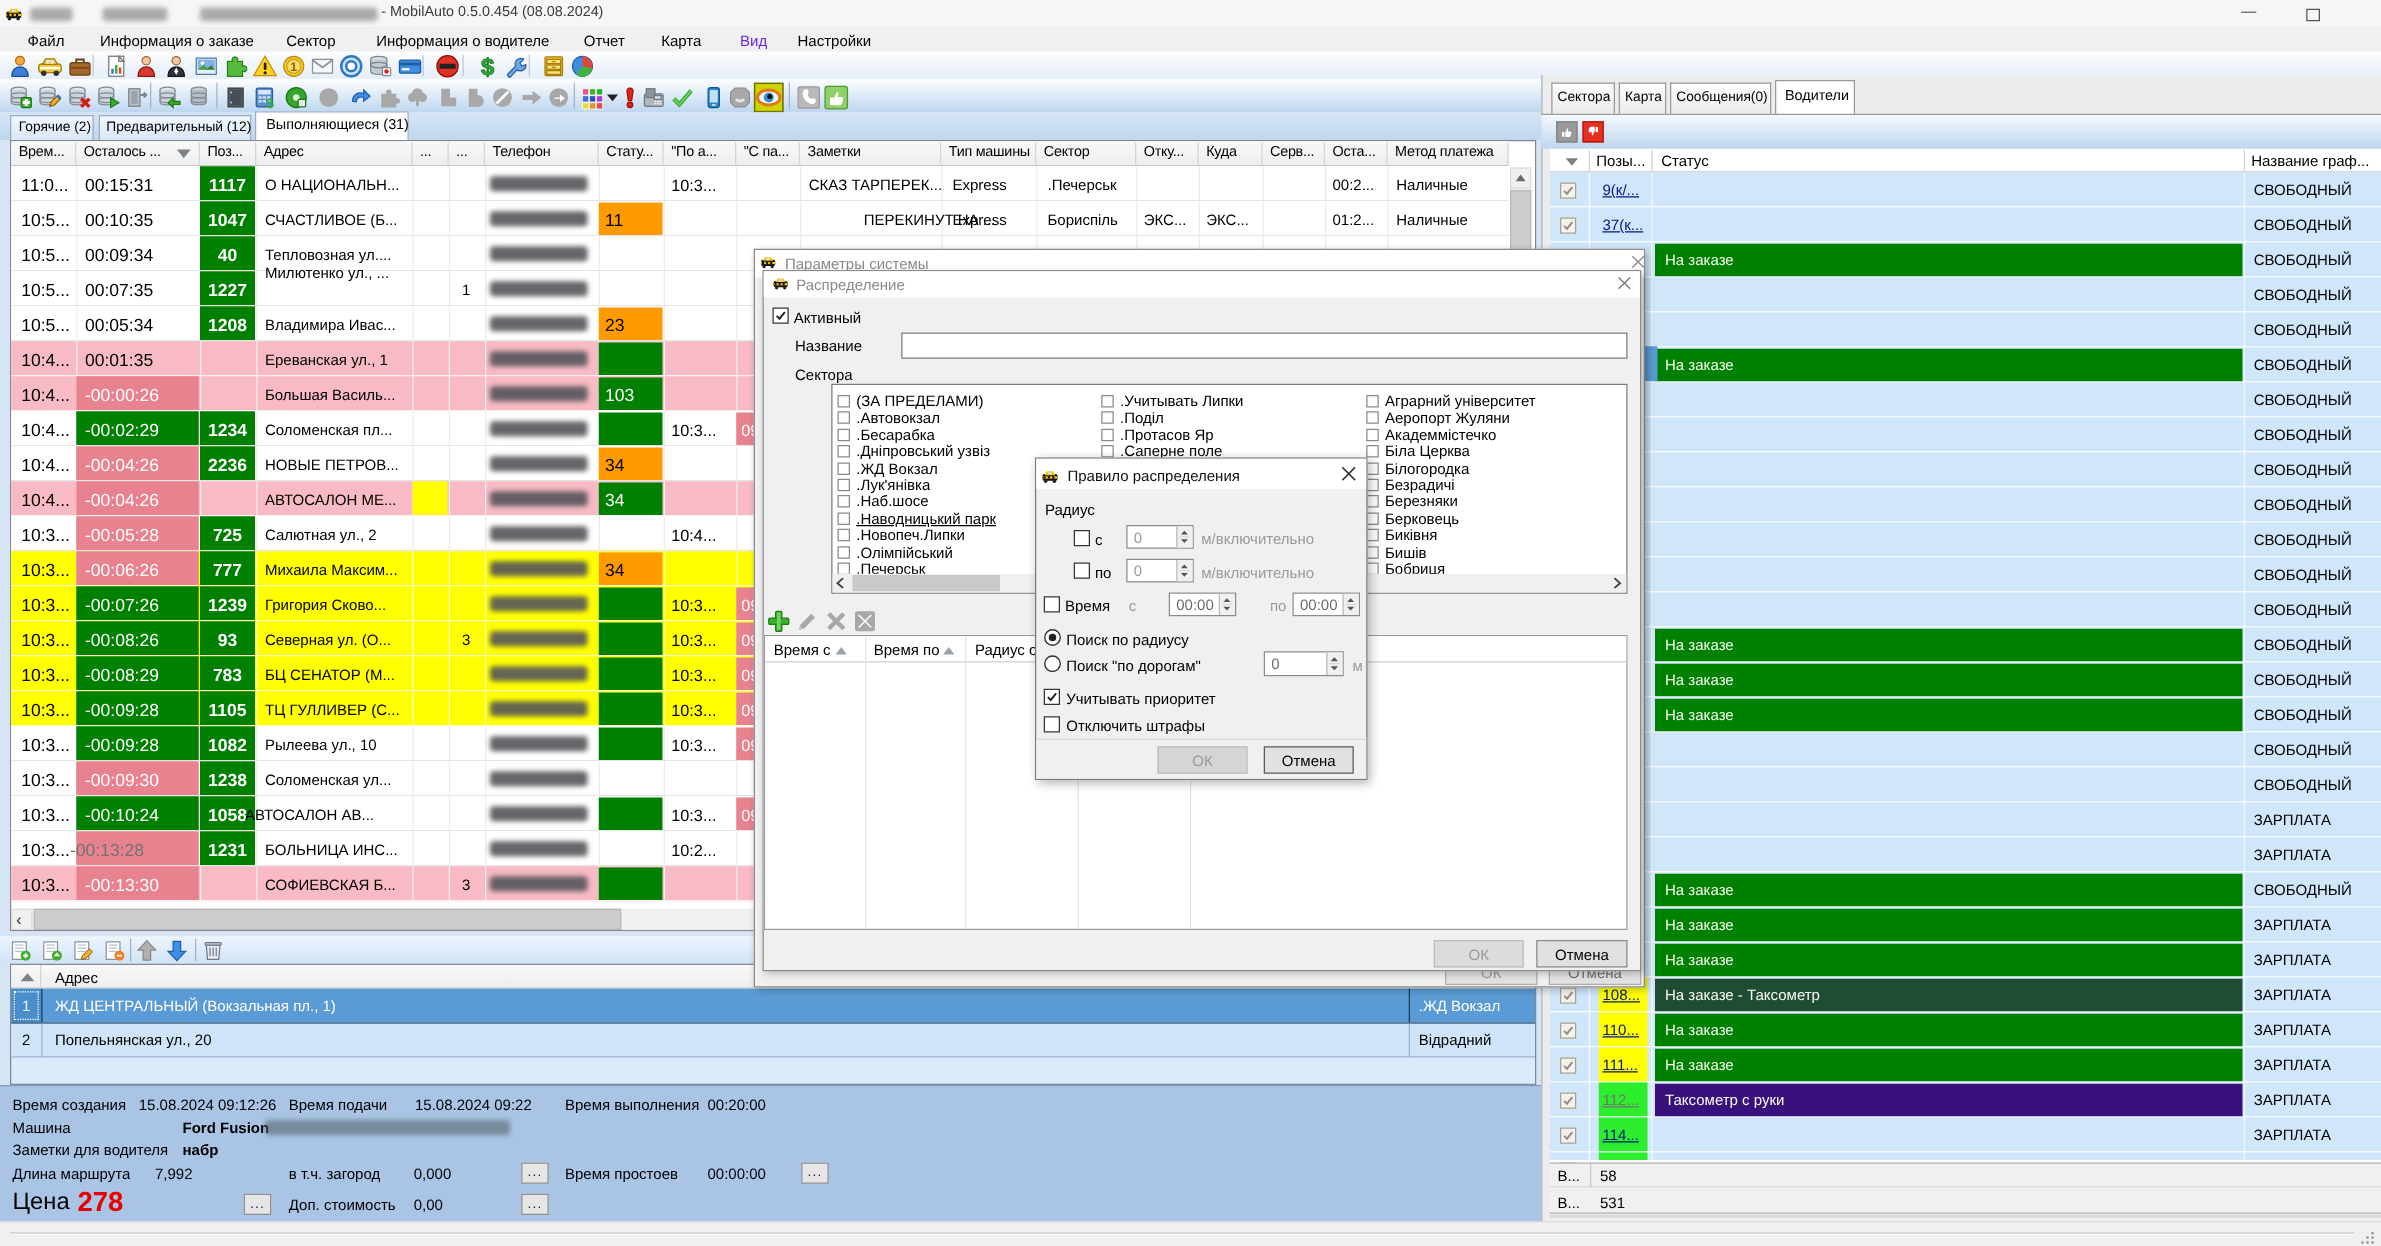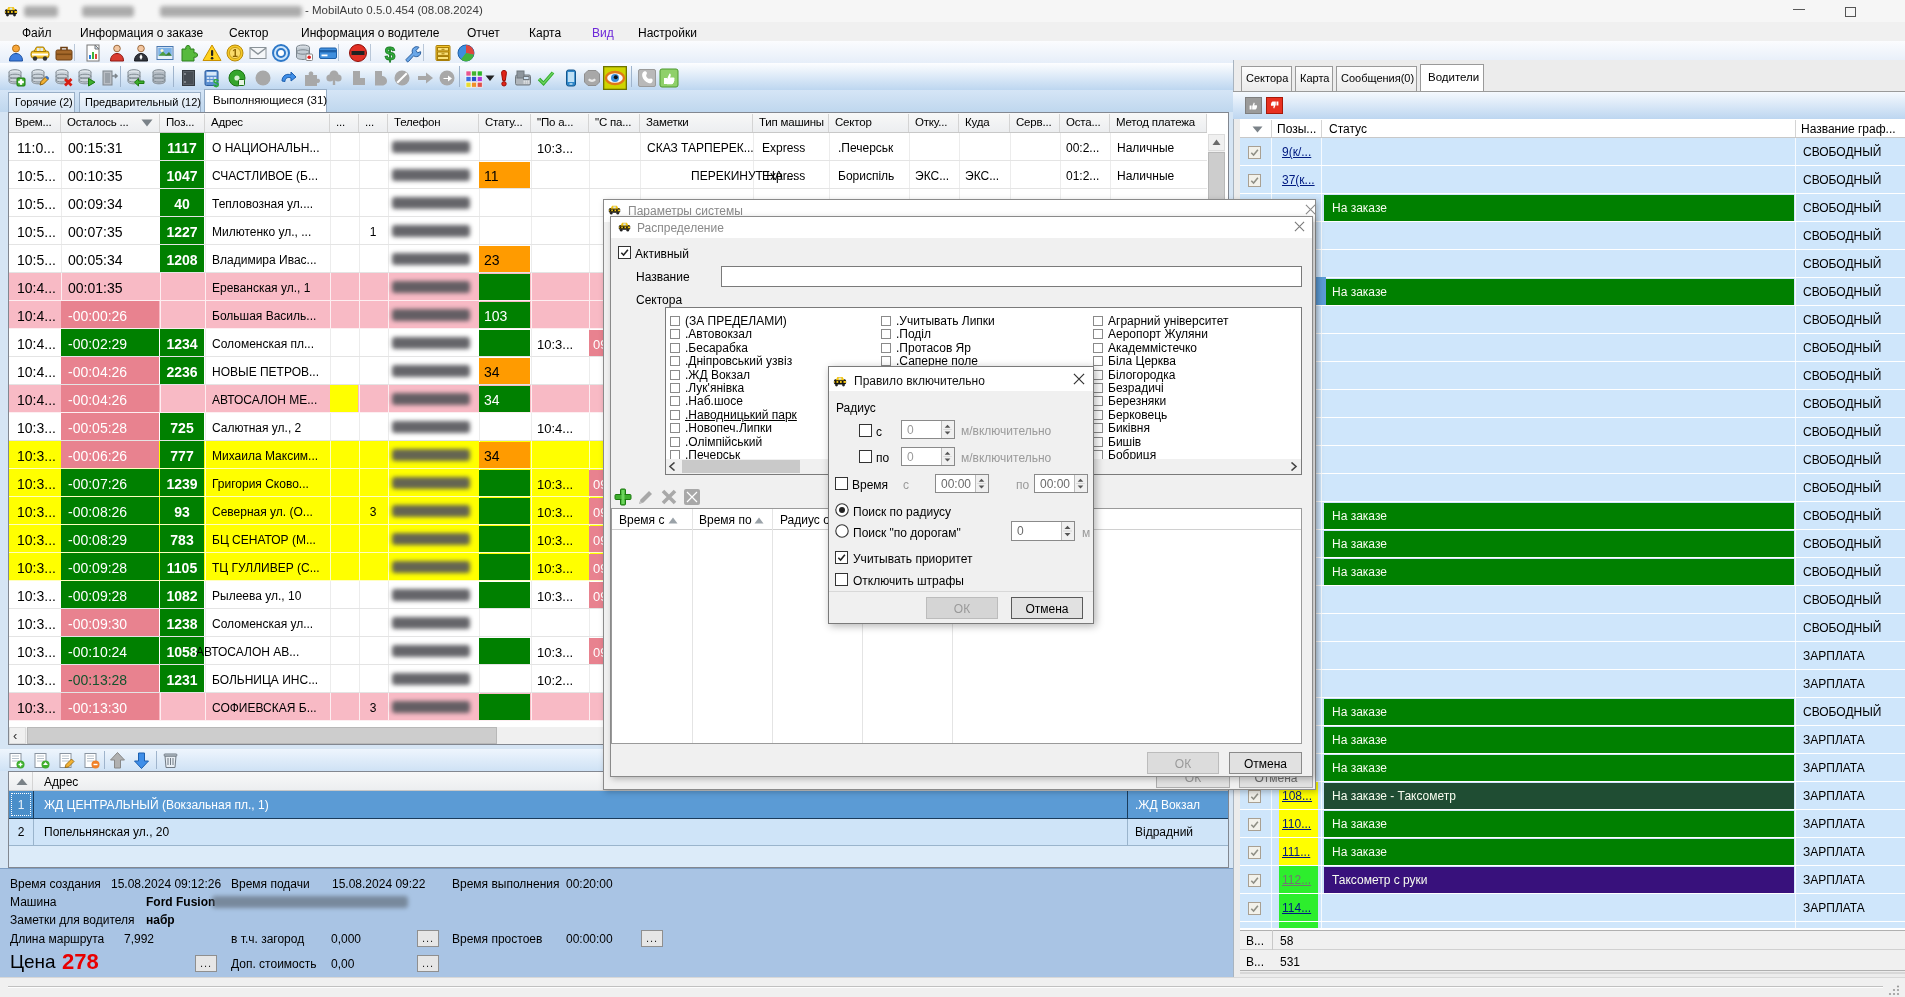--- a/index.html
+++ b/index.html
@@ -445,21 +445,21 @@
 <div class="ab " style="left:829px;top:217px;width:1px;height:27px;background:#ececec;"></div>
 <div class="ab " style="left:909px;top:217px;width:1px;height:27px;background:#ececec;"></div>
 <div class="ab " style="left:959px;top:217px;width:1px;height:27px;background:#ececec;"></div>
 <div class="ab " style="left:1010px;top:217px;width:1px;height:27px;background:#ececec;"></div>
 <div class="ab " style="left:1060px;top:217px;width:1px;height:27px;background:#ececec;"></div>
 <div class="ab " style="left:1110px;top:217px;width:1px;height:27px;background:#ececec;"></div>
 <div class="ab t14" style="left:17px;top:224px;">10:5...</div>
 <div class="ab t14" style="left:68px;top:224px;">00:07:35</div>
 <div class="ab " style="left:160px;top:217px;width:44px;height:27px;background:#008000;"></div>
 <div class="ab t14" style="left:160px;top:224px;width:44px;text-align:center;color:#fff;font-weight:bold;">1227</div>
-<div class="ab tx" style="left:212px;top:225px;width:115px;overflow:hidden;">Милютенко ул., ...</div>
+<div class="ab tx" style="left:212px;top:211px;width:115px;overflow:hidden;">Милютенко ул., ...</div>
 <div class="ab tx" style="left:359px;top:225px;width:28px;text-align:center;">1</div>
 <div class="ab" style="left:392px;top:225px;width:78px;height:12px;background:#55555a;opacity:0.9;border-radius:3px;filter:blur(2px);"></div>
 <div class="ab " style="left:9px;top:245px;width:1198px;height:28px;background:#fff;border-bottom:1px solid #e4e4e4;box-sizing:border-box;"></div>
 <div class="ab " style="left:61px;top:245px;width:1px;height:27px;background:#ececec;"></div>
 <div class="ab " style="left:160px;top:245px;width:1px;height:27px;background:#ececec;"></div>
 <div class="ab " style="left:205px;top:245px;width:1px;height:27px;background:#ececec;"></div>
 <div class="ab " style="left:330px;top:245px;width:1px;height:27px;background:#ececec;"></div>
 <div class="ab " style="left:359px;top:245px;width:1px;height:27px;background:#ececec;"></div>
 <div class="ab " style="left:388px;top:245px;width:1px;height:27px;background:#ececec;"></div>
 <div class="ab " style="left:479px;top:245px;width:1px;height:27px;background:#ececec;"></div>
@@ -877,21 +877,21 @@
 <div class="ab " style="left:640px;top:665px;width:1px;height:27px;background:#ececec;"></div>
 <div class="ab " style="left:753px;top:665px;width:1px;height:27px;background:#ececec;"></div>
 <div class="ab " style="left:829px;top:665px;width:1px;height:27px;background:#ececec;"></div>
 <div class="ab " style="left:909px;top:665px;width:1px;height:27px;background:#ececec;"></div>
 <div class="ab " style="left:959px;top:665px;width:1px;height:27px;background:#ececec;"></div>
 <div class="ab " style="left:1010px;top:665px;width:1px;height:27px;background:#ececec;"></div>
 <div class="ab " style="left:1060px;top:665px;width:1px;height:27px;background:#ececec;"></div>
 <div class="ab " style="left:1110px;top:665px;width:1px;height:27px;background:#ececec;"></div>
 <div class="ab t14" style="left:17px;top:672px;">10:3...</div>
 <div class="ab " style="left:61px;top:665px;width:98px;height:27px;background:#e8828f;"></div>
-<div class="ab t14" style="left:68px;top:672px;color:#14532d;">-00:13:28</div>
+<div class="ab t14" style="left:56px;top:672px;color:#737373;">-00:13:28</div>
 <div class="ab " style="left:160px;top:665px;width:44px;height:27px;background:#008000;"></div>
 <div class="ab t14" style="left:160px;top:672px;width:44px;text-align:center;color:#fff;font-weight:bold;">1231</div>
 <div class="ab tx" style="left:212px;top:673px;width:115px;overflow:hidden;">БОЛЬНИЦА ИНС...</div>
 <div class="ab" style="left:392px;top:673px;width:78px;height:12px;background:#55555a;opacity:0.9;border-radius:3px;filter:blur(2px);"></div>
 <div class="ab t13" style="left:537px;top:673px;">10:2...</div>
 <div class="ab " style="left:9px;top:693px;width:1198px;height:28px;background:#f8bac5;border-bottom:1px solid rgba(255,255,255,0.75);box-sizing:border-box;"></div>
 <div class="ab " style="left:61px;top:693px;width:1px;height:27px;background:rgba(255,255,255,0.75);"></div>
 <div class="ab " style="left:160px;top:693px;width:1px;height:27px;background:rgba(255,255,255,0.75);"></div>
 <div class="ab " style="left:205px;top:693px;width:1px;height:27px;background:rgba(255,255,255,0.75);"></div>
 <div class="ab " style="left:330px;top:693px;width:1px;height:27px;background:rgba(255,255,255,0.75);"></div>
@@ -1531,21 +1531,21 @@
     <rect x="1" y="6" width="14" height="6" rx="2" fill="#111"></rect>
     <path d="M3 7 L5 3.5 H11 L13 7 Z" fill="#f4c514"></path>
     <rect x="1.2" y="8" width="13.6" height="2.2" fill="#f4c514"></rect>
     <rect x="2" y="8" width="2" height="2.2" fill="#111"></rect>
     <rect x="6" y="8" width="2" height="2.2" fill="#111"></rect>
     <rect x="10" y="8" width="2" height="2.2" fill="#111"></rect>
     <circle cx="4" cy="12.6" r="1.6" fill="#222"></circle>
     <circle cx="12" cy="12.6" r="1.6" fill="#222"></circle>
     <rect x="6.5" y="4.2" width="3" height="2.2" fill="#cfe3f5"></rect>
   </svg>
-<div class="ab tx" style="left:854px;top:374px;font-size:12px;color:#111;">Правило включительно</div>
+<div class="ab tx" style="left:854px;top:374px;font-size:12px;color:#111;">Правило распределения</div>
 <svg class="ab" style="left:1073px;top:373px" width="12" height="12" viewBox="0 0 13 13">
     <path d="M1 1 L12 12 M12 1 L1 12" stroke="#333" stroke-width="1.3"></path>
   </svg>
 <div class="ab tx" style="left:836px;top:401px;font-size:12px;">Радиус</div>
 <div class="ab " style="left:859px;top:424px;width:11px;height:11px;background:#fff;border:1px solid #333;"></div>
 <div class="ab tx" style="left:876px;top:425px;font-size:12px;">с</div>
 <div class="ab " style="left:901px;top:420px;width:54px;height:19px;background:#fff;border:1px solid #8a8a8a;box-sizing:border-box;"></div>
 <div class="ab tx" style="left:907px;top:423px;color:#9a9a9a;font-size:12px;">0</div>
 <div class="ab " style="left:941px;top:421px;width:13px;height:17px;background:#f0f0f0;border-left:1px solid #bbb;box-sizing:border-box;"></div>
 <svg class="ab" style="left:942px;top:422px" width="11" height="15" viewBox="0 0 11 16">

